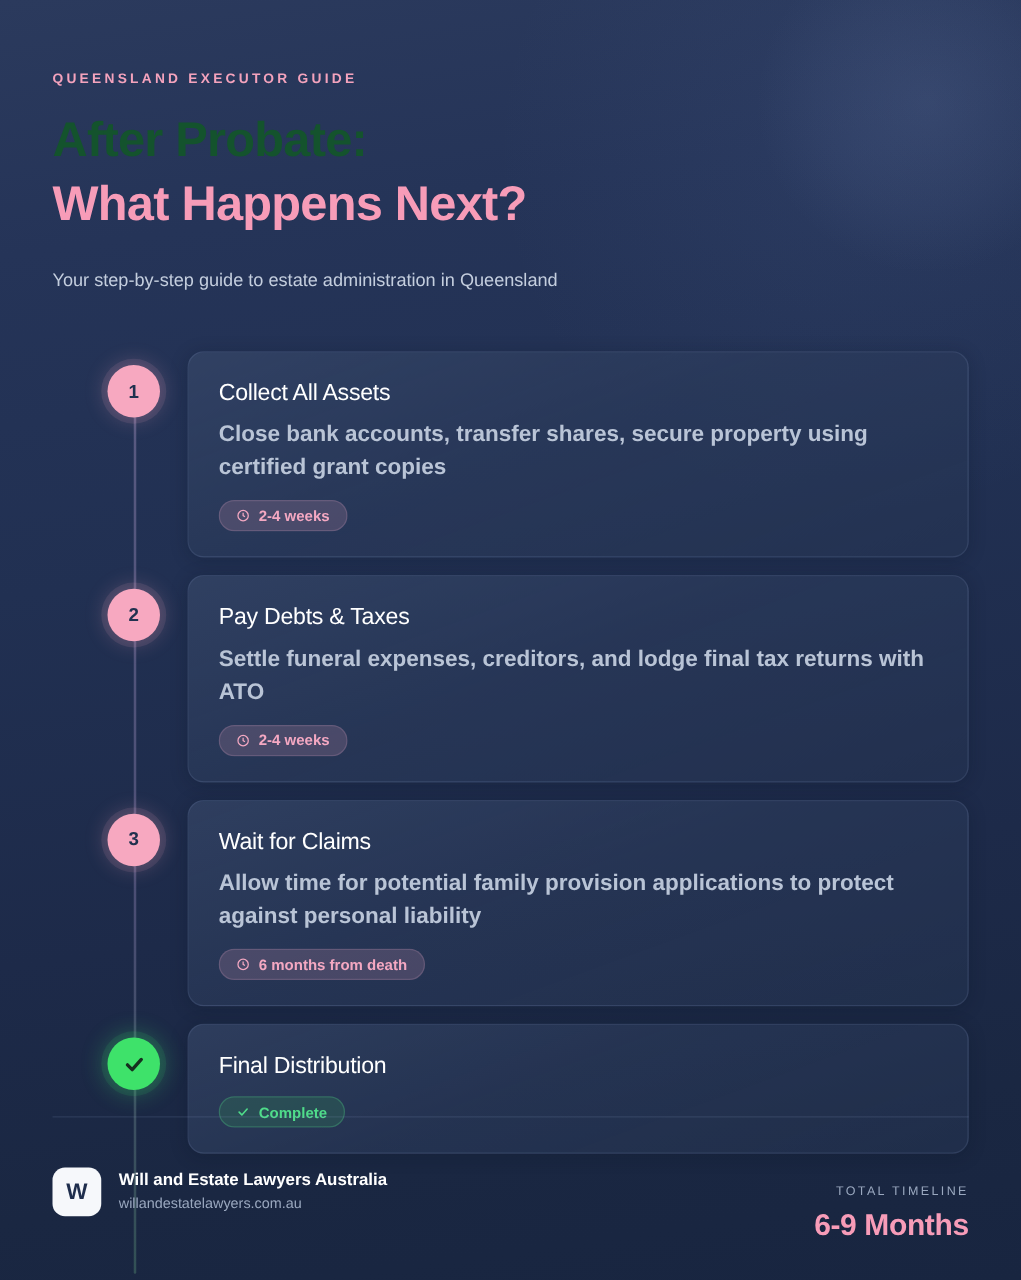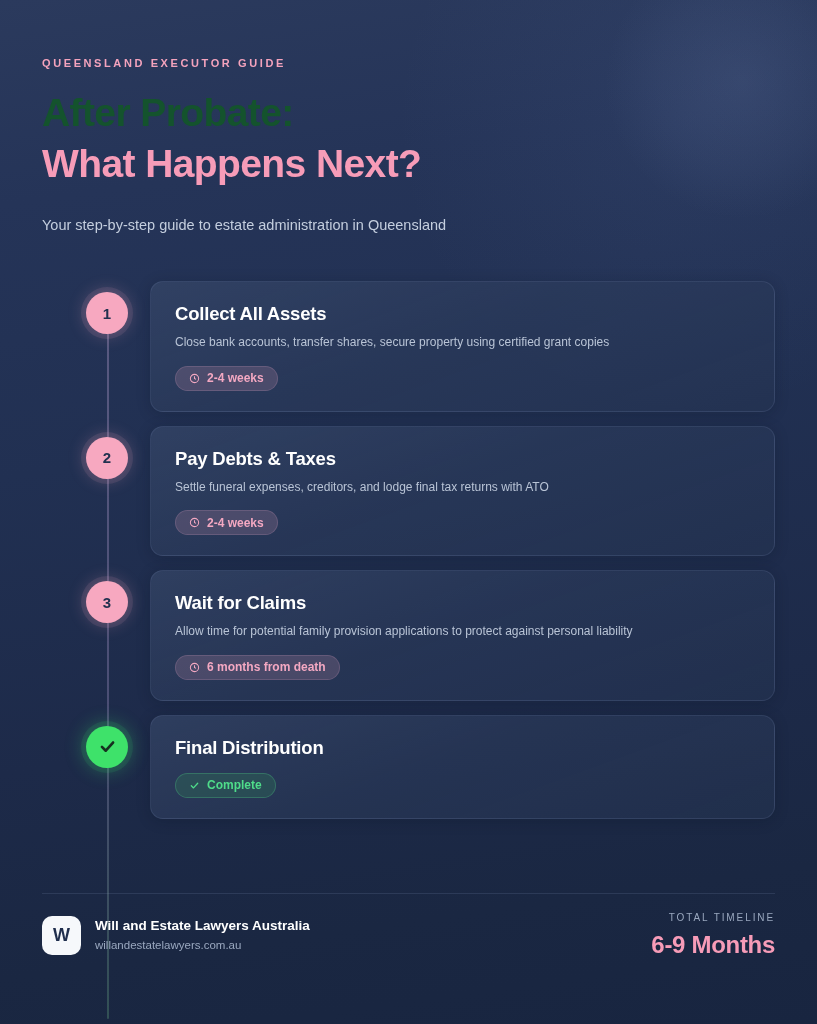--- a/index.html
+++ b/index.html
@@ -84,26 +84,26 @@
   .card {
     flex:1 1 auto;
     background:linear-gradient(160deg, rgba(58,75,108,0.60) 0%, rgba(45,61,93,0.55) 45%, rgba(38,53,83,0.52) 100%);
     border:1px solid rgba(125,145,185,0.17);
     border-radius:13px;
     padding:21px 24px 20px 24px;
     box-shadow:0 2px 14px rgba(10,16,30,0.22);
   }
 
   .card-title {
-    font-size:18.5px; font-weight:700; letter-spacing:-0.2px;
+    font-size:18.5px; font-weight:400; letter-spacing:-0.2px;
     color:#ffffff; line-height:1.2;
   }
   .card-desc {
     margin-top:9px;
-    font-size:12px; font-weight:400;
+    font-size:18px; font-weight:700;
     color:#b9c4d6; line-height:1.45;
   }
 
   .badge {
     display:inline-flex; align-items:center; gap:7px;
     margin-top:14px;
     height:25px; padding:0 13px;
     border-radius:13px;
     font-size:12px; font-weight:700;
   }
@@ -140,21 +140,21 @@
     font-size:18px; font-weight:700; color:#1f2e4d;
   }
   .brand-name {
     font-size:13.5px; font-weight:700; color:#ffffff; line-height:1.3;
   }
   .brand-url {
     margin-top:3px;
     font-size:11.5px; font-weight:400; color:#9aa8bf; line-height:1.3;
   }
 
-  .total { text-align:right; }
+  .total { text-align:right;margin-top:36px; }
   .total-label {
     font-size:10px; font-weight:400; letter-spacing:1.9px;
     color:#9aa8bf; text-transform:uppercase; line-height:1;
   }
   .total-value {
     margin-top:10px;
     font-size:24px; font-weight:700; letter-spacing:-0.3px;
     color:#f79cb8; line-height:1;
   }
 </style>

